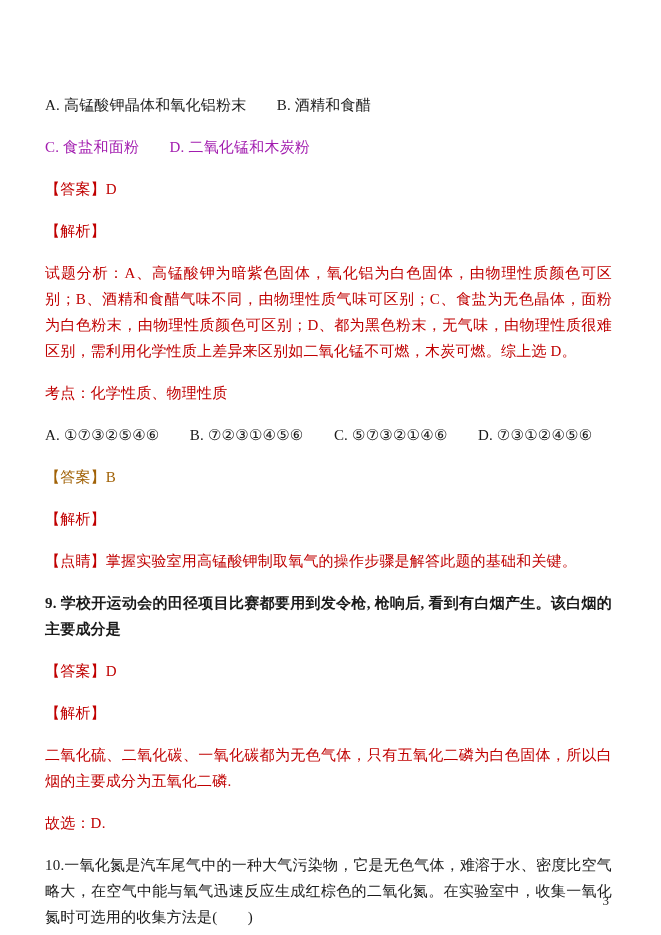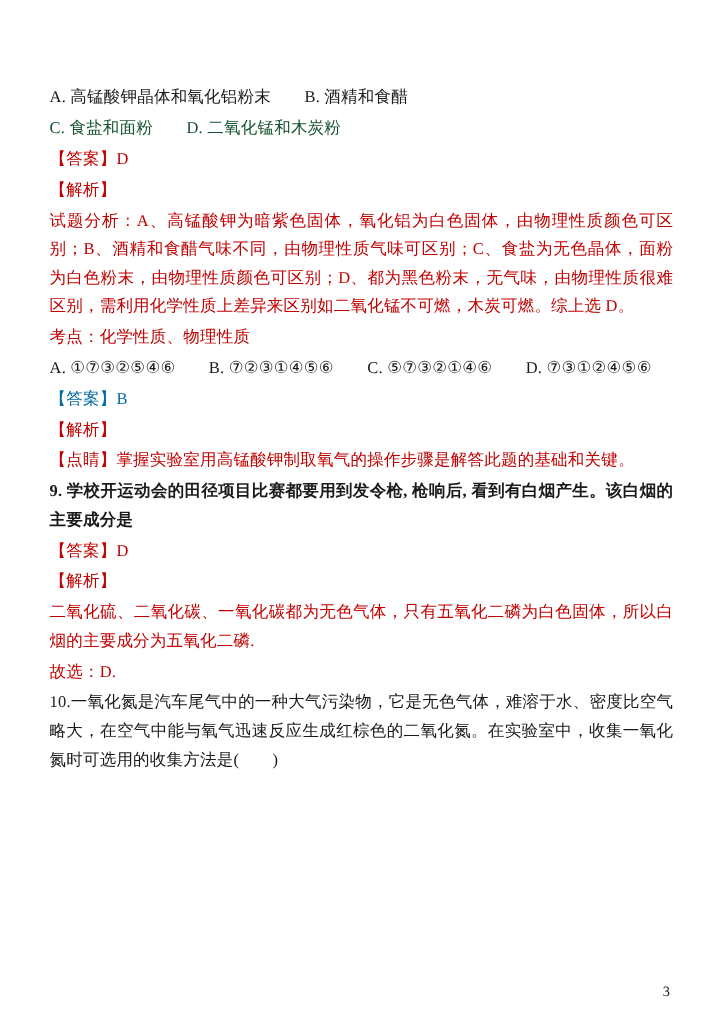--- a/index.html
+++ b/index.html
@@ -14,21 +14,21 @@
     font-family: "Liberation Serif", "DejaVu Serif", serif;
     color: #000000;
     overflow: hidden;
   }
   .doc {
     box-sizing: border-box;
     width: 661px;
     padding: 76px 49px 0 45px;
   }
   p.line {
-    margin: 0 0 2px 0;
+    margin: 16px 0 2px 0;
     font-size: 15px;
     line-height: 26px;
     text-align: justify;
     letter-spacing: 0.2px;
     word-break: break-all;
   }
   .red { color: #c00000; }
   .black { color: #1a1a1a; }
   .pagenum {
     position: absolute;
@@ -37,28 +37,28 @@
     font-size: 13px;
     color: #1a1a1a;
   }
 </style>
 </head>
 <body>
 
 <div class="doc">
 
   <p class="line black" style="color: rgb(26, 26, 26);">A. 高锰酸钾晶体和氧化铝粉末　　B. 酒精和食醋</p>
-  <p class="line black" style="color: #14532d;">C. 食盐和面粉　　D. 二氧化锰和木炭粉</p>
+  <p class="line black" style="color: #a21caf;">C. 食盐和面粉　　D. 二氧化锰和木炭粉</p>
   <p class="line red" style="color: rgb(192, 0, 0);">【答案】D</p>
   <p class="line red" style="color: rgb(192, 0, 0);">【解析】</p>
   <p class="line red" style="color: rgb(192, 0, 0);">试题分析：A、高锰酸钾为暗紫色固体，氧化铝为白色固体，由物理性质颜色可区别；B、酒精和食醋气味不同，由物理性质气味可区别；C、食盐为无色晶体，面粉为白色粉末，由物理性质颜色可区别；D、都为黑色粉末，无气味，由物理性质很难区别，需利用化学性质上差异来区别如二氧化锰不可燃，木炭可燃。综上选 D。</p>
   <p class="line red" style="color: rgb(192, 0, 0);">考点：化学性质、物理性质</p>
 
   <p class="line black" style="color: rgb(26, 26, 26);">A. ①⑦③②⑤④⑥　　B. ⑦②③①④⑤⑥　　C. ⑤⑦③②①④⑥　　D. ⑦③①②④⑤⑥</p>
-  <p class="line red" style="color: #0369a1;">【答案】B</p>
+  <p class="line red" style="color: #a16207;">【答案】B</p>
   <p class="line red" style="color: rgb(192, 0, 0);">【解析】</p>
   <p class="line red" style="color: rgb(192, 0, 0);">【点睛】掌握实验室用高锰酸钾制取氧气的操作步骤是解答此题的基础和关键。</p>
 
   <p class="line black" style="color: rgb(26, 26, 26); font-weight: bold;">9. 学校开运动会的田径项目比赛都要用到发令枪, 枪响后, 看到有白烟产生。该白烟的主要成分是</p>
   <p class="line red" style="color: rgb(192, 0, 0);">【答案】D</p>
   <p class="line red" style="color: rgb(192, 0, 0);">【解析】</p>
   <p class="line red" style="color: rgb(192, 0, 0);">二氧化硫、二氧化碳、一氧化碳都为无色气体，只有五氧化二磷为白色固体，所以白烟的主要成分为五氧化二磷.</p>
   <p class="line red" style="color: rgb(192, 0, 0);">故选：D.</p>
 
   <p class="line black" style="color: rgb(26, 26, 26);">10.一氧化氮是汽车尾气中的一种大气污染物，它是无色气体，难溶于水、密度比空气略大，在空气中能与氧气迅速反应生成红棕色的二氧化氮。在实验室中，收集一氧化氮时可选用的收集方法是(　　)</p>

